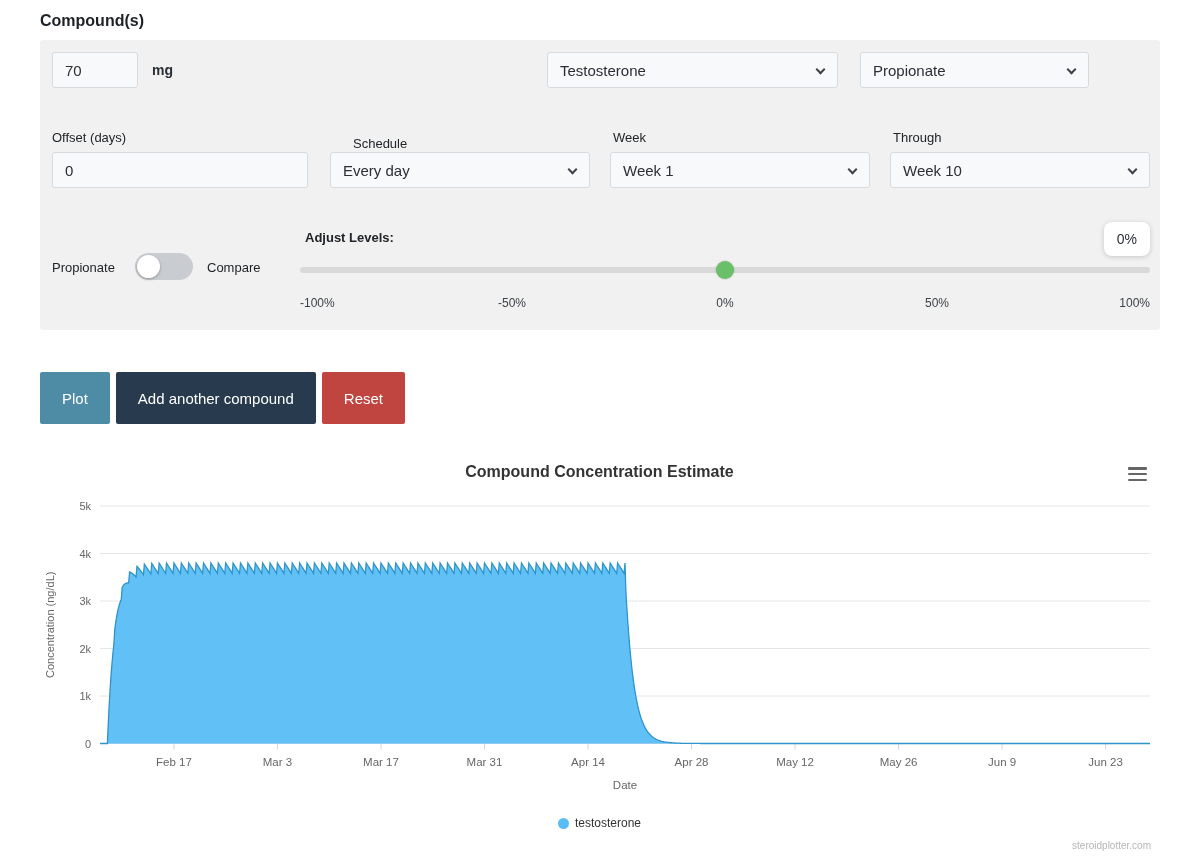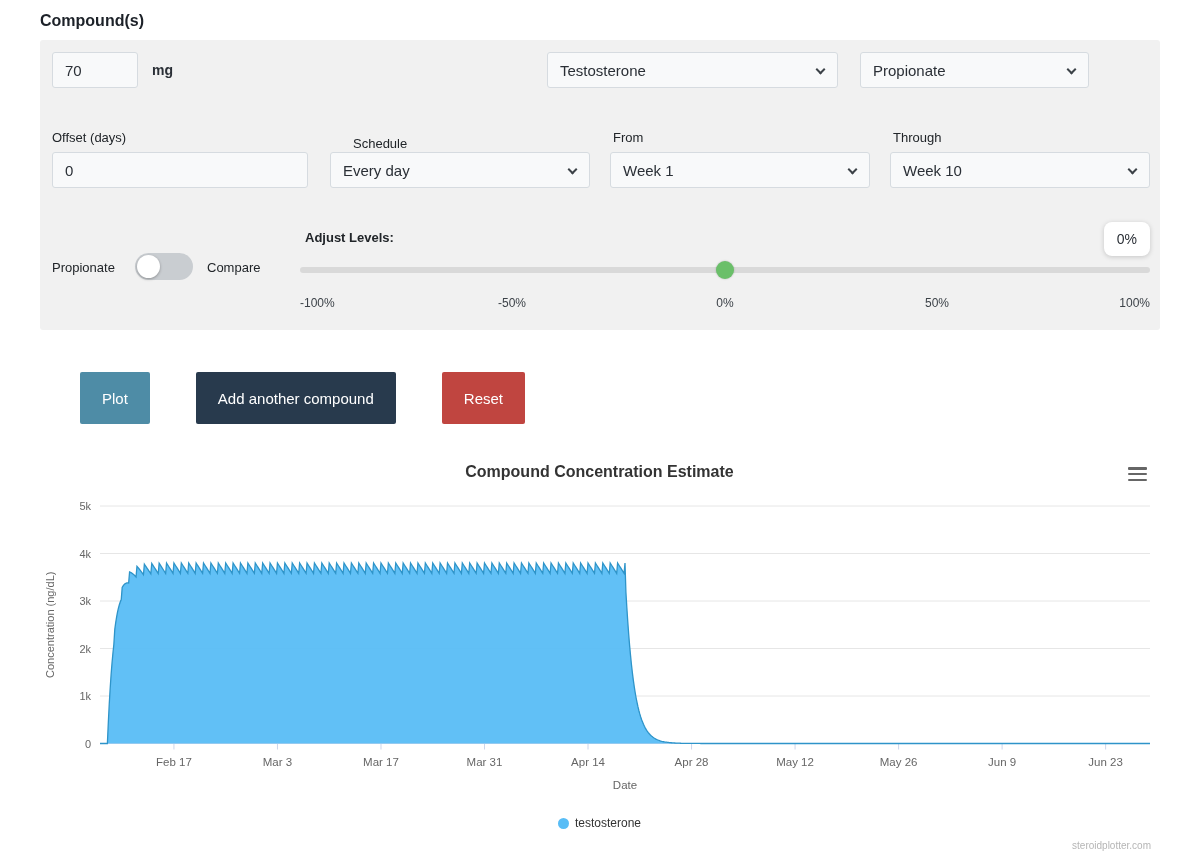--- a/index.html
+++ b/index.html
@@ -28,21 +28,21 @@
   .compare-label { position:absolute; left:167px; top:220px; font-size:13px; color:#212529; }
 
   .slider { position:absolute; left:260px; top:227px; width:850px; height:6px; background:#d9d9d9; border-radius:3px; }
   .slider .handle { position:absolute; left:50%; top:50%; width:18px; height:18px; margin:-9px 0 0 -9px; background:#6abf69; border-radius:50%; cursor:pointer; box-shadow:0 0 2px rgba(0,0,0,0.25); }
   .slider-ticks { position:absolute; left:260px; top:256px; width:850px; height:16px; font-size:12px; color:#3c4248; }
   .slider-ticks span { position:absolute; transform:translateX(-50%); white-space:nowrap; }
   .slider-ticks span:first-child { transform:none; left:0; }
   .slider-ticks span:last-child { transform:none; right:0; left:auto !important; }
 
   .actions { position:absolute; left:40px; top:372px; display:flex; gap:6px; }
-  .btn { border:none; height:52px; padding:0 22px; font-size:15px; color:#ffffff; cursor:pointer; border-radius:2px; font-family:"Liberation Sans", sans-serif;margin-left:40px; }
+  .btn { border:none; height:52px; padding:0 22px; font-size:15px; color:#ffffff; cursor:pointer; border-radius:2px; font-family:"Liberation Sans", sans-serif; }
   .btn-plot { background:#4e8ca6; }
   .btn-add { background:#283a4d; }
   .btn-reset { background:#c04540; }
 
   .chart-title { position:absolute; left:0; top:463px; width:1199px; text-align:center; font-size:16px; font-weight:bold; color:#333333; }
   .chart-menu { position:absolute; left:1128px; top:467px; width:19px; height:14px; cursor:pointer; display:flex; flex-direction:column; justify-content:space-between; }
   .chart-menu i { display:block; height:2.5px; background:#666666; border-radius:1px; }
 
   .chart-svg { position:absolute; left:40px; top:495px; }
 
@@ -68,21 +68,21 @@
       <span>Testosterone</span>
       <span class="caret"></span>
     </div>
     <div class="sel" style="left:820px; top:12px; width:229px;">
       <span>Propionate</span>
       <span class="caret"></span>
     </div>
 
     <span class="field-label" style="left:12px; top:90px;">Offset (days)</span>
     <span class="field-label" style="left:293px; top:96px;margin-left:20px;">Schedule</span>
-    <span class="field-label" style="left:573px; top:90px;">From</span>
+    <span class="field-label" style="left:573px; top:90px;">Week</span>
     <span class="field-label" style="left:853px; top:90px;">Through</span>
 
     <input class="txt-input" style="position: absolute; left: 12px; top: 112px; width: 256px;" value="0">
     <div class="sel" style="left:290px; top:112px; width:260px;">
       <span>Every day</span>
       <span class="caret"></span>
     </div>
     <div class="sel" style="left:570px; top:112px; width:260px;">
       <span>Week 1</span>
       <span class="caret"></span>

